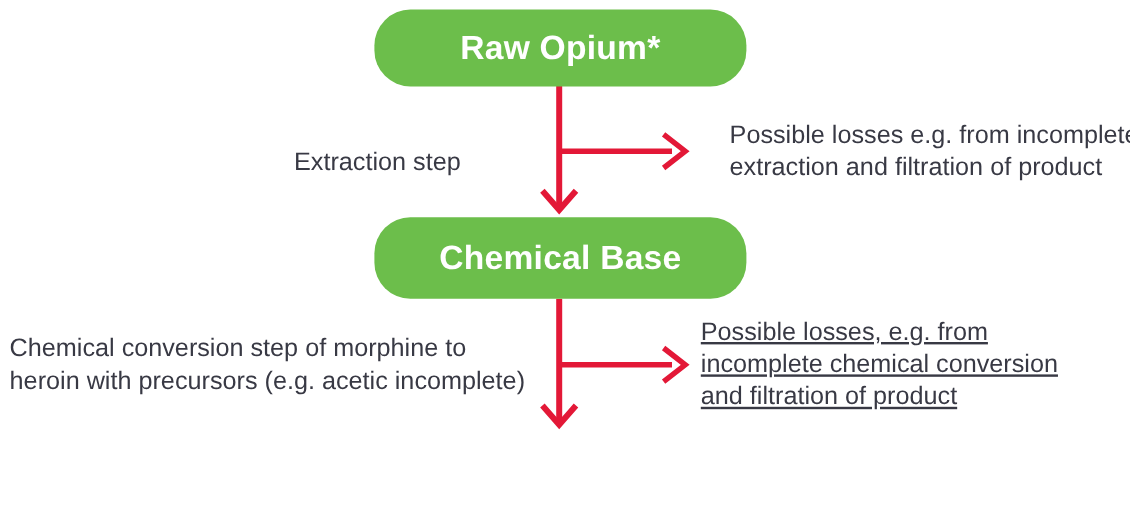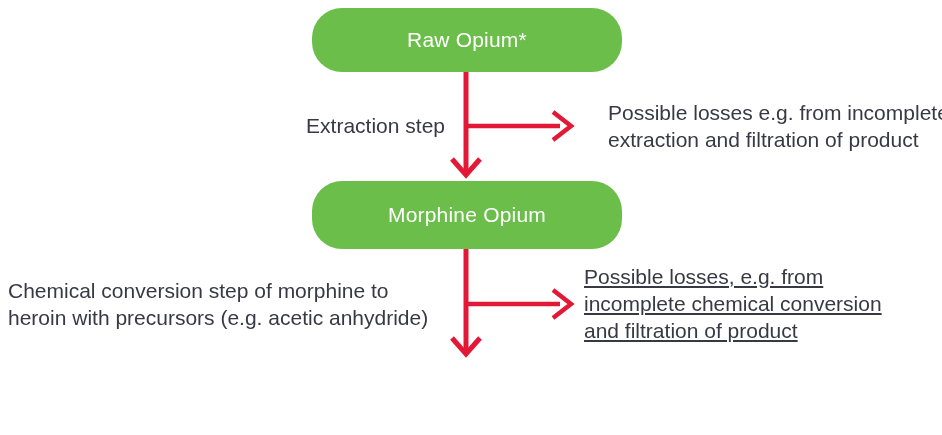--- a/index.html
+++ b/index.html
@@ -19,36 +19,36 @@
     stroke-linecap: butt;
     stroke-linejoin: miter;
   }
   .node {
     position: absolute;
     left: 312px; width: 310px;
     background: var(--node-green, #6CBE4B);
     color: var(--node-text, #ffffff);
     border-radius: 30px;
     display: flex; align-items: center; justify-content: center;
-    font-weight: normal;
-    font-size: 21px;
+    font-weight: bold;
+    font-size: 28px;
     letter-spacing: 0.2px;
     text-align: center;
   }
   .node-raw      { top: 8px;   height: 64px; }
   .node-morphine { top: 181px; height: 68px; }
   .node-heroin   { top: 360px; height: 68px; }
   .sidetext {
     position: absolute;
     color: var(--text-dark, #383944);
     font-size: 21px;
     line-height: 27px;
     white-space: pre-line;
   }
-  .step-1 { top: 112px; left: 245px; width: 200px; text-align: right; }
+  .step-1 { top: 122px; left: 245px; width: 200px; text-align: left; }
   .step-2 { top: 277px; left: 8px;   width: 460px; text-align: left; }
   .loss-1 { top: 99px;  left: 592px; width: 348px; margin-left: 16px; }
   .loss-2 { top: 263px; left: 584px; width: 340px; text-decoration: underline; }
 </style>
 </head>
 <body>
 
 <div class="canvas">
 
   <svg class="arrows-svg" viewBox="0 0 942 435">
@@ -65,27 +65,27 @@
       <path class="arrow-line" stroke-width="5" d="M452 338 L466 354 L480 338"></path>
     </g>
     <g>
       <path class="arrow-line" stroke-width="4.5" d="M466 304 L560 304"></path>
       <path class="arrow-line" stroke-width="4.5" d="M553 290 L571 304 L553 318"></path>
     </g>
   </svg>
 
   <div class="node node-raw">Raw Opium*</div>
 
-  <div class="node node-morphine">Morphine Opium</div>
+  <div class="node node-morphine">Chemical Base</div>
 
 
   <div class="sidetext step-1">Extraction step</div>
 
   <div class="sidetext step-2">Chemical conversion step of morphine to
-heroin with precursors (e.g. acetic anhydride)</div>
+heroin with precursors (e.g. acetic incomplete)</div>
 
   <div class="sidetext loss-1">Possible losses e.g. from incomplete
 extraction and filtration of product</div>
 
   <div class="sidetext loss-2">Possible losses, e.g. from
 incomplete chemical conversion
 and filtration of product</div>
 
 </div>
 

